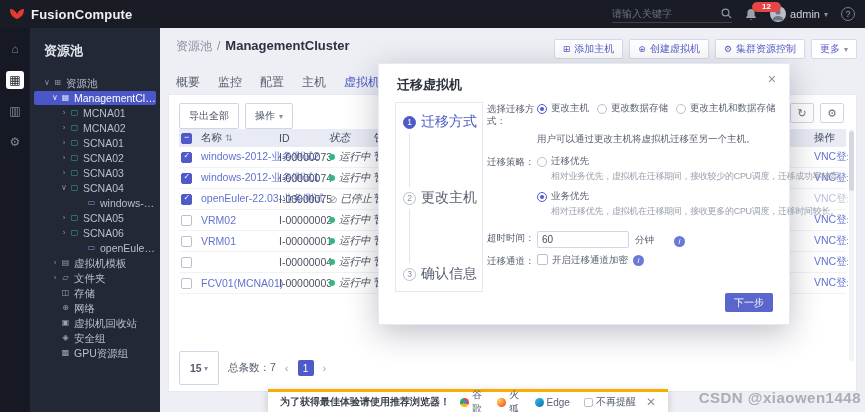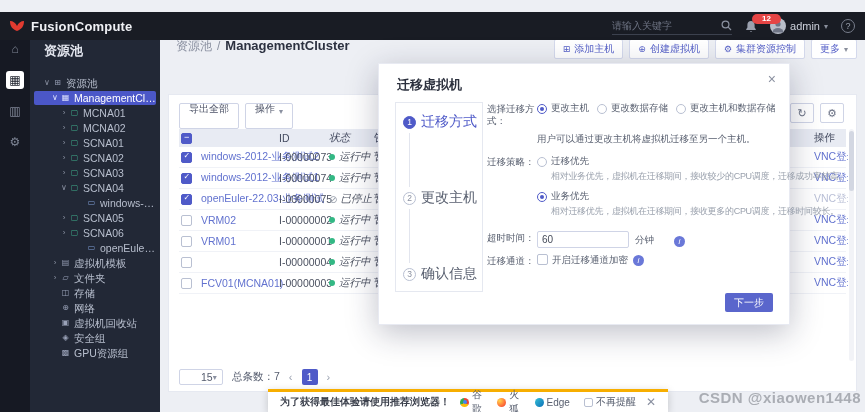--- a/index.html
+++ b/index.html
@@ -1,20 +1,20 @@
 <!DOCTYPE html>
 <html><head>
 <meta charset="utf-8">
 <style>
   *{box-sizing:border-box;margin:0;padding:0;font-family:"Liberation Sans","DejaVu Sans",sans-serif;}
   html,body{width:865px;height:412px;overflow:hidden;}
   #screen{position:relative;width:865px;height:412px;background:#edeff4;font-size:11px;color:#3a3f4c;}
 
   
-  .topbar{position:absolute;top:12px;left:0;right:0;height:28px;background:#191c24;display:flex;align-items:center;padding:0 10px;gap:7px;z-index:30;}
+  .topbar{position:absolute;top:0;left:0;right:0;height:28px;background:#191c24;display:flex;align-items:center;padding:0 10px;gap:7px;z-index:30;}
   .brand{color:#f0f1f5;font-size:13px;font-weight:bold;letter-spacing:.2px;}
   .top-right{margin-left:auto;display:flex;align-items:center;gap:13px;}
   .searchbox{display:flex;align-items:center;border-bottom:1px solid #3c414e;width:120px;height:18px;gap:4px;}
   .searchbox input{flex:1;background:transparent;border:0;outline:0;color:#c8ccd6;font-size:10px;min-width:0;}
   .searchbox input::placeholder{color:#6b7180;}
   .bell{position:relative;display:inline-flex;}
   .badge{position:absolute;top:-6px;left:7px;background:#e64545;color:#fff;font-size:8px;border-radius:7px;padding:0 10px;line-height:10px;font-weight:bold;}
   .user{color:#ccd0da;font-size:11px;display:flex;align-items:center;gap:4px;}
   .caret-dn{color:#8a8f9c;font-size:8px;}
   .help{width:14px;height:14px;border:1px solid #787e8c;border-radius:50%;color:#9aa0ac;font-size:9px;display:grid;place-items:center;}
@@ -43,21 +43,21 @@
   .actions{position:absolute;top:11px;right:8px;display:flex;gap:6px;}
   .abtn{height:20px;padding:0 8px;background:#fff;border:1px solid #d4d9ec;border-radius:2px;color:#5661c8;font-size:10px;display:flex;align-items:center;gap:4px;cursor:pointer;white-space:nowrap;}
   .abtn .ai{font-size:9px;}
   .tabs{position:absolute;top:46px;left:16px;display:flex;gap:18px;font-size:12px;color:#5a6070;}
   .tab{padding-bottom:5px;cursor:pointer;border-bottom:2px solid transparent;}
   .tab.active{color:#4f5ac8;border-bottom-color:#4f5ac8;}
 
   
   .card{position:absolute;left:8px;right:8px;top:66px;bottom:20px;background:#fff;border:1px solid #e6e9f1;}
   .toolbar{position:absolute;top:8px;left:10px;display:flex;gap:6px;}
-  .tbtn{height:20px;padding:12px 9px;border:1px solid #cfd4e6;background:#fff;color:#4e5468;font-size:10px;display:flex;align-items:flex-end;gap:4px;border-radius:2px;cursor:pointer;}
+  .tbtn{height:20px;padding:12px 9px;border:1px solid #cfd4e6;background:#fff;color:#4e5468;font-size:10px;display:flex;align-items:center;gap:4px;border-radius:2px;cursor:pointer;}
   .tool-right{position:absolute;top:8px;right:12px;display:flex;gap:6px;}
   .sqbtn{width:24px;height:20px;border:1px solid #cfd4e6;background:#fff;color:#6a7184;font-size:11px;display:grid;place-items:center;border-radius:2px;cursor:pointer;}
   .thead{position:absolute;top:34px;left:10px;right:10px;height:18px;background:#e8ebf3;font-size:10.5px;color:#444b60;}
   .trow{position:absolute;left:10px;right:10px;height:21px;border-bottom:1px solid #f0f2f7;font-size:10.5px;color:#4b5160;}
   .cell{position:absolute;top:0;height:100%;display:flex;align-items:center;white-space:nowrap;}
   .c-cb{left:2px;width:18px;}
   .c-name{left:22px;width:150px;}
   .c-id{left:100px;width:60px;}
   .c-status{left:150px;width:50px;font-style:italic;}
   .c-alarm{left:195px;width:40px;}
@@ -66,21 +66,21 @@
   .link{color:#6272cf;cursor:pointer;}
   .link.dis{color:#b9bfd6;}
   .dot{width:6px;height:6px;border-radius:50%;background:#33b884;display:inline-block;margin-right:4px;flex:none;}
   .stopg{color:#9aa1ad;font-size:10px;margin-right:3px;}
   .cb{width:11px;height:11px;border:1px solid #b9c0d2;border-radius:2px;background:#fff;display:inline-block;position:relative;cursor:pointer;flex:none;}
   .cb.on{background:#4f5ac8;border-color:#4f5ac8;}
   .cb.on::after{content:"✓";color:#fff;font-size:8px;position:absolute;left:1.5px;top:-1.5px;}
   .cb.ind{background:#4f5ac8;border-color:#4f5ac8;}
   .cb.ind::after{content:"−";color:#fff;font-size:9px;position:absolute;left:2px;top:-2px;}
   .pager{position:absolute;bottom:6px;left:10px;display:flex;align-items:center;gap:9px;font-size:10.5px;color:#555c6e;}
-  .psel{width:40px;height:16px;border:1px solid #cfd4e6;display:flex;align-items:center;justify-content:space-between;padding:0 21px;border-radius:2px;cursor:pointer;}
+  .psel{width:40px;height:34px;border:1px solid #cfd4e6;display:flex;align-items:center;justify-content:space-between;padding:0 10px;border-radius:2px;cursor:pointer;font-weight:bold;}
   .parrow{color:#9aa1b0;cursor:pointer;font-size:11px;}
   .pnum{width:16px;height:16px;background:#4f5ac8;color:#fff;display:grid;place-items:center;border-radius:2px;font-size:10px;cursor:pointer;}
   .vscroll{position:absolute;top:34px;right:2px;bottom:30px;width:5px;background:#f2f3f7;border-radius:3px;}
   .vthumb{position:absolute;top:2px;left:0;width:5px;height:60px;background:#d3d7e2;border-radius:3px;}
 
   
   .modal{position:absolute;left:378px;top:63px;width:412px;height:262px;background:#fff;border:1px solid #e8eaf2;box-shadow:0 8px 30px rgba(25,30,60,.28);z-index:40;}
   .m-title{position:absolute;top:12px;left:18px;font-size:13px;font-weight:bold;color:#2b303d;}
   .m-close{position:absolute;top:7px;right:13px;color:#8a90a0;font-size:14px;cursor:pointer;}
   .steps{position:absolute;left:16px;top:38px;width:88px;height:190px;border:1px solid #e5e8f0;}
@@ -292,39 +292,51 @@
         </div>
         <div class="abtn">
           <span class="ai">⚙</span>
           <span>集群资源控制</span>
         </div>
         <div class="abtn">
           <span>更多</span>
           <span class="caret-dn">▾</span>
         </div>
       </div>
+    <div class="tabs" id="tabs">
+        <div class="tab">概要</div>
+        <div class="tab">监控</div>
+        <div class="tab">配置</div>
+        <div class="tab">主机</div>
+        <div class="tab active">虚拟机</div>
+        <div class="tab">数据存储</div>
+      </div>
 
     <div class="card">
       <div class="toolbar">
         <div class="tbtn">
             <span>导出全部</span>
           </div>
         <div class="tbtn">
             <span>操作</span>
             <span class="caret-dn" style="color:#8a90a0;">▾</span>
           </div>
       </div>
       <div class="tool-right">
         <div class="sqbtn">↻</div>
         <div class="sqbtn">⚙</div>
       </div>
 
       <div class="thead">
         <span class="cell c-cb">
             <span class="cb ind"></span>
+          </span>
+        <span class="cell c-name">
+            <span>名称</span>
+            <span class="sort">⇅</span>
           </span>
         <span class="cell c-id">ID</span>
         <span class="cell c-status">状态</span>
         <span class="cell c-alarm">告警</span>
         <span class="cell c-op">操作</span>
       </div>
       <div id="rows">
           <div class="trow" style="top: 52px;">
             <span class="cell c-cb">
               <span class="cb on"></span>

